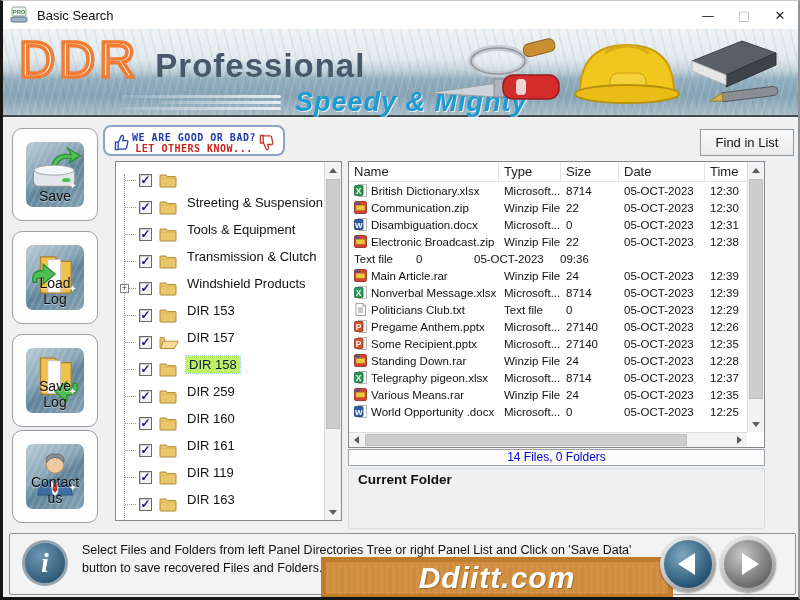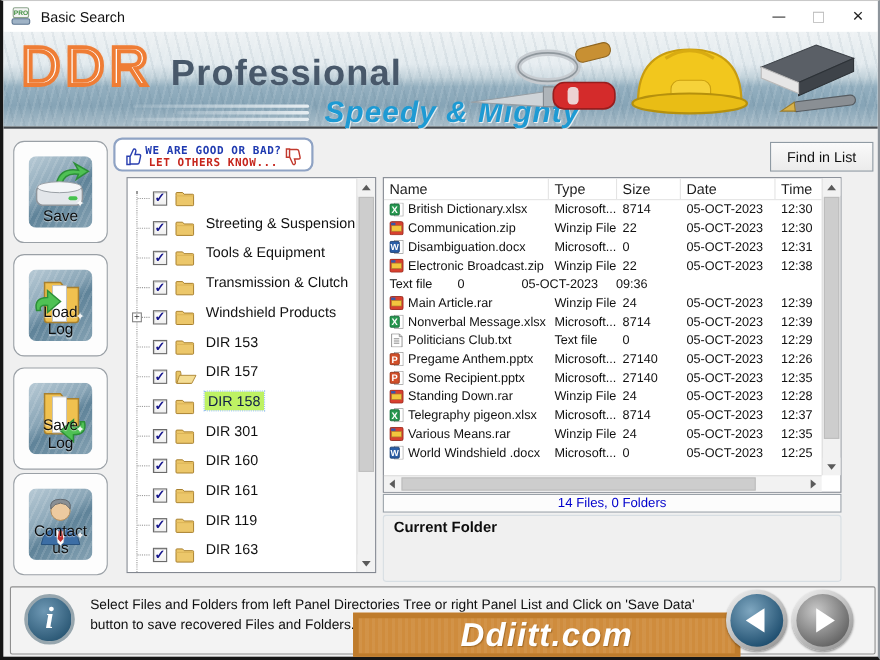--- a/index.html
+++ b/index.html
@@ -336,21 +336,21 @@
         </div>
         <div class="tree-row">
           <span class="hdots"></span>
           <span class="cb">✓</span>
           <span class="tree-folder">
             <svg width="18" height="14" viewBox="0 0 18 14">
               <path d="M1 3.6 L1 12.2 Q1 13 1.8 13 L16.2 13 Q17 13 17 12.2 L17 3.4 Q17 2.6 16.2 2.6 L8.4 2.6 L7 1 L1.8 1 Q1 1 1 1.8 Z" fill="#ecc76a" stroke="#a8802e" stroke-width="0.9"></path>
               <path d="M1 4.1 L17 4.1" stroke="#d9b254" stroke-width="0.8"></path>
             </svg>
           </span>
-          <span class="tree-label">DIR 301</span>
+          <span class="tree-label">DIR 259</span>
         </div>
         <div class="tree-row">
           <span class="hdots"></span>
           <span class="cb">✓</span>
           <span class="tree-folder">
             <svg width="18" height="14" viewBox="0 0 18 14">
               <path d="M1 3.6 L1 12.2 Q1 13 1.8 13 L16.2 13 Q17 13 17 12.2 L17 3.4 Q17 2.6 16.2 2.6 L8.4 2.6 L7 1 L1.8 1 Q1 1 1 1.8 Z" fill="#ecc76a" stroke="#a8802e" stroke-width="0.9"></path>
               <path d="M1 4.1 L17 4.1" stroke="#d9b254" stroke-width="0.8"></path>
             </svg>
           </span>
@@ -622,21 +622,21 @@
         </div>
         <div class="fl-row">
           <span class="fl-cell name-cell c0">
             <span class="ficon">
               <svg width="13" height="13" viewBox="0 0 13 13">
                 <rect x="4.5" y="0.5" width="8" height="12" fill="#fff" stroke="#9a9a9a" stroke-width="0.7"></rect>
                 <rect x="0.5" y="1.5" width="8.5" height="10" rx="1" fill="#2b5ea7" stroke="#1b3c6e" stroke-width="0.8"></rect>
                 <text x="4.7" y="9.6" text-anchor="middle" font-size="8" font-weight="bold" fill="#fff" font-family="Liberation Sans,sans-serif">W</text>
               </svg>
             </span>
-            <span>World Windshield .docx</span>
+            <span>World Opportunity .docx</span>
           </span>
           <span class="fl-cell c1">Microsoft...</span>
           <span class="fl-cell c2">0</span>
           <span class="fl-cell c3">05-OCT-2023</span>
           <span class="fl-cell c4">12:25</span>
         </div>
       </div>
     <div class="vscroll" style="bottom:15px;">
       <span class="sb-btn sb-up">
           <span class="tri tri-up"></span>

